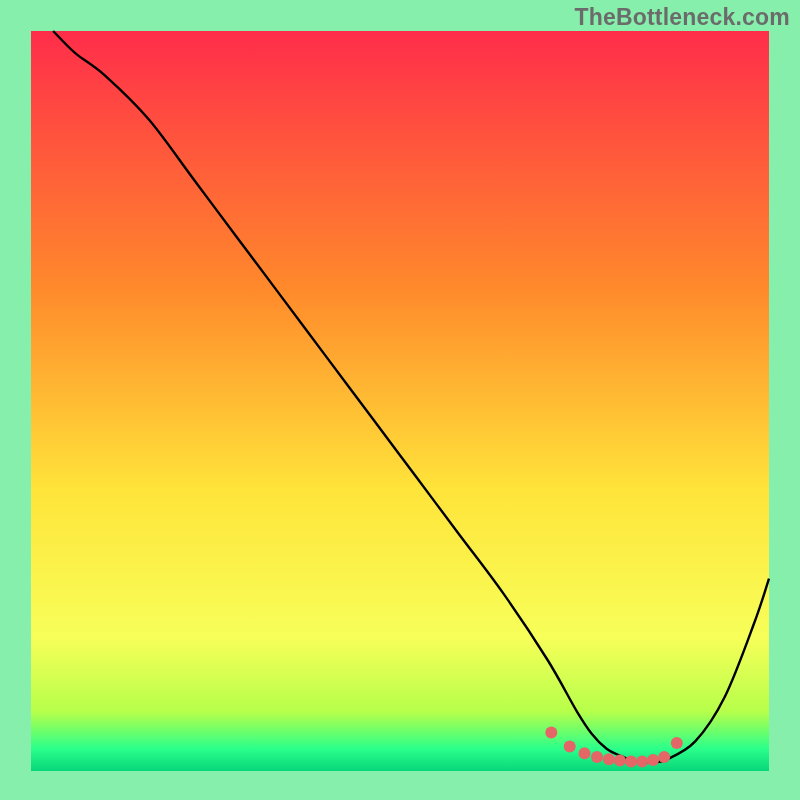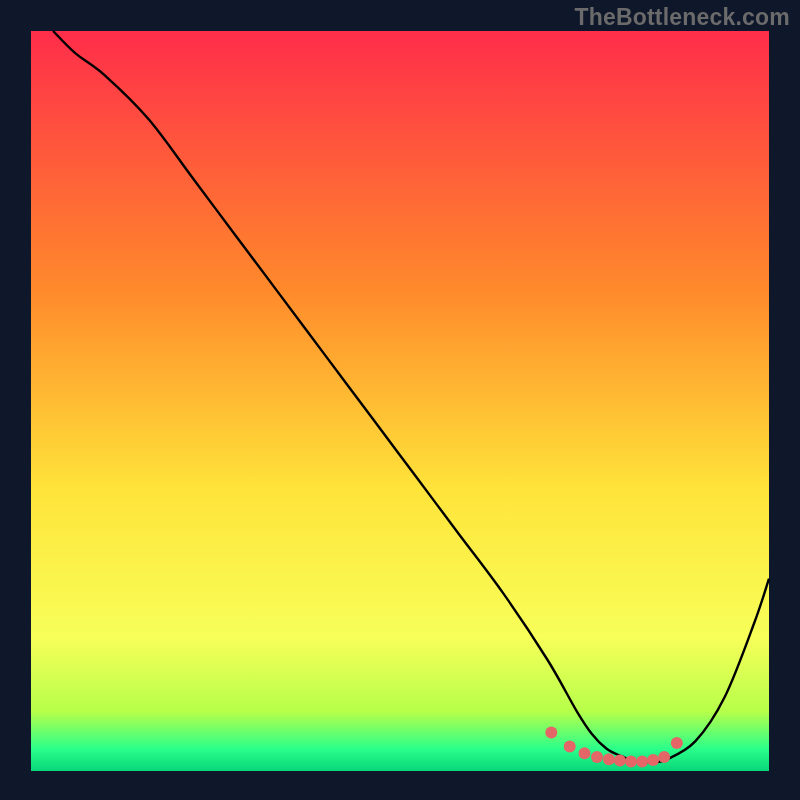--- a/index.html
+++ b/index.html
@@ -7,21 +7,21 @@
     padding: 0;
     width: 800px;
     height: 800px;
     background: #000;
     overflow: hidden;
   }
   .stage {
     position: relative;
     width: 800px;
     height: 800px;
-    background: #0f172a;
+    background: #86efac;
   }
   .watermark {
     position: absolute;
     top: 4px;
     right: 10px;
     font-family: Arial, Helvetica, sans-serif;
     font-size: 23px;
     font-weight: 600;
     color: #6b6b6b;
     z-index: 10;

